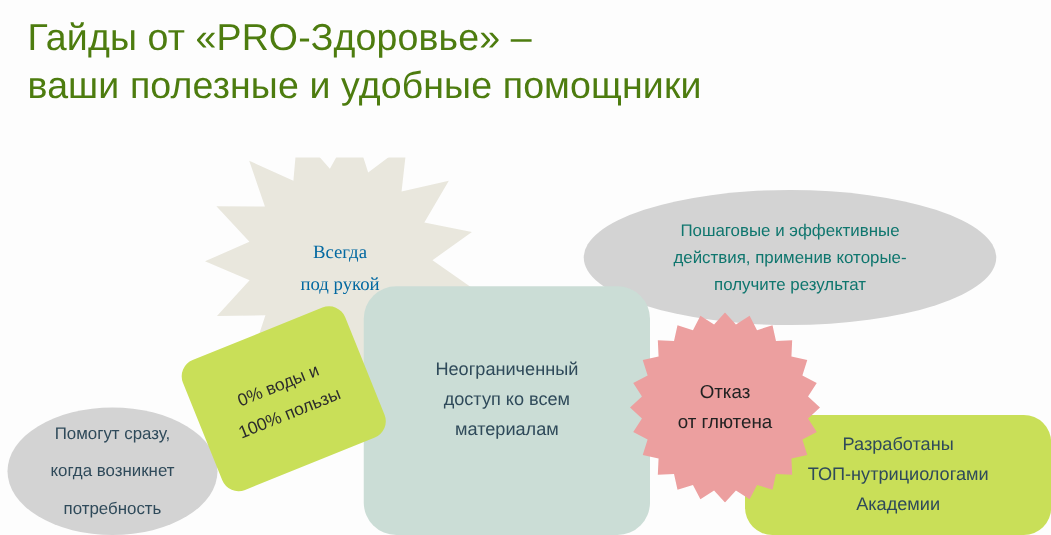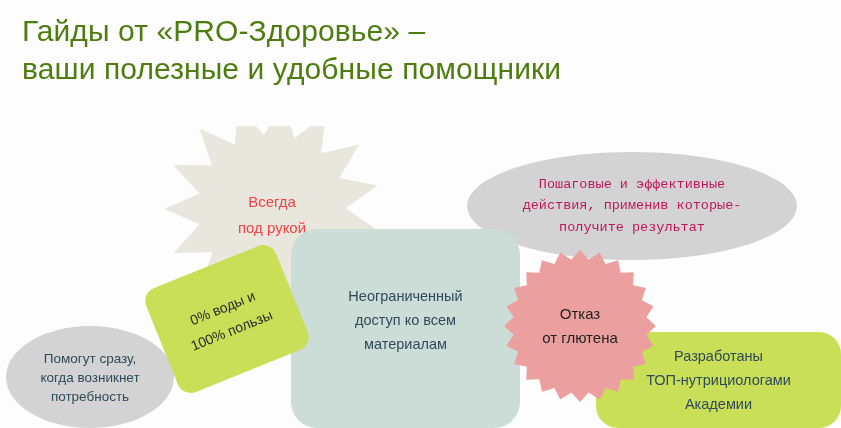--- a/index.html
+++ b/index.html
@@ -59,21 +59,21 @@
   #ellipse-left {
     left: 6px;
     top: 326px;
     width: 168px;
     height: 102px;
     background: #d3d3d3;
     border-radius: 50%;
   }
   #ellipse-left .txt {
     font-size: 13.5px;
-    line-height: 19px;
+    line-height: 30px;
     color: #2f4a5a;
   }
 
   
   #ellipse-right {
     left: 467px;
     top: 152px;
     width: 330px;
     height: 108px;
     background: #d3d3d3;
@@ -176,26 +176,26 @@
 
   <div id="title" style="color: #4d7c0f;">Гайды от «PRO-Здоровье» –
 ваши полезные и удобные помощники</div>
 
   <div class="shape z3" id="star-burst">
     <div class="svgwrap">
       <svg viewBox="0 0 218 165" width="218" height="165" preserveAspectRatio="none">
         <polygon id="star-poly" fill="#e9e7dd" points="119.78,-24.96 131.53,12.01 162.56,-11.28 158.26,27.27 196.07,18.61 176.46,52.08 214.53,59.55 183.00,82.15 214.74,104.46 176.74,112.28 196.67,145.57 158.77,137.26 163.44,175.77 132.20,152.77 120.80,189.85 101.61,156.13 76.11,185.37 72.30,146.76 37.11,163.10 49.34,126.28 10.55,126.89 36.69,98.23 1.00,83.01 36.55,67.46 10.13,39.04 48.93,39.29 36.36,2.58 71.70,18.59 75.14,-20.06 100.92,8.94"></polygon>
       </svg>
     </div>
-    <div class="txt" style="color: #ef4444;">Всегда
+    <div class="txt" style="color: #0369a1; font-family: Liberation Serif, serif;">Всегда
 под рукой</div>
   </div>
 
   <div class="shape z4" id="ellipse-right" style="background: rgb(211, 211, 211);">
-    <div class="txt" style="color: #be185d; font-family: Liberation Mono, monospace;">Пошаговые и эффективные
+    <div class="txt" style="color: #0f766e;">Пошаговые и эффективные
 действия, применив которые-
 получите результат</div>
   </div>
 
   <div class="shape z4" id="mint-box" style="background: rgb(203, 221, 214);">
     <div class="txt" style="color: rgb(47, 74, 90);">Неограниченный
 доступ ко всем
 материалам</div>
   </div>
 

